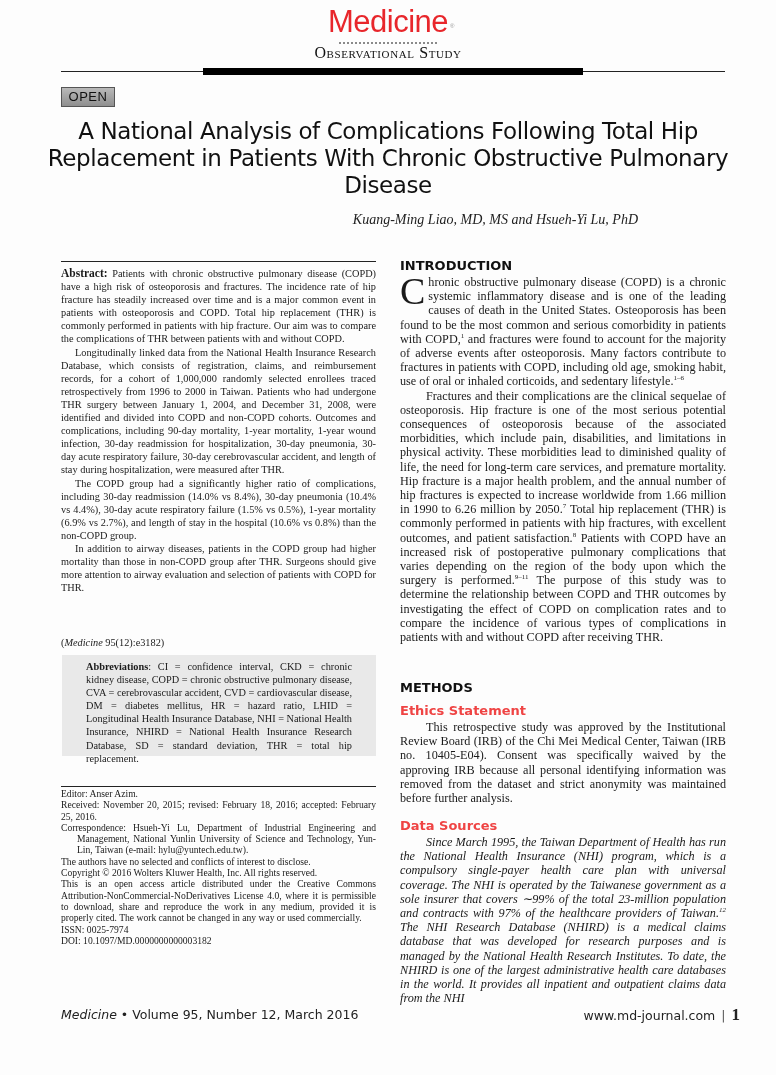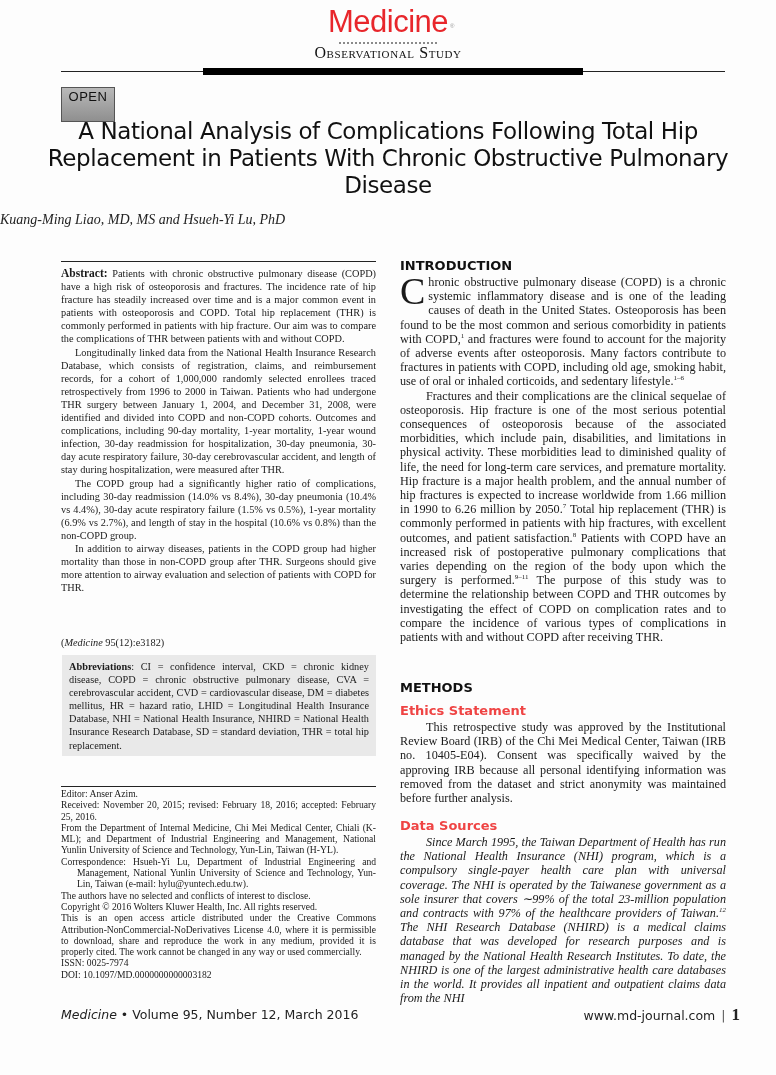--- a/index.html
+++ b/index.html
@@ -8,37 +8,37 @@
 
   .masthead { position: absolute; top: 4px; left: 0; width: 776px; text-align: center; }
   .brand { font-family: "Liberation Sans", sans-serif; font-size: 31px; color: #e8262b; letter-spacing: -0.5px; line-height: 36px; position: relative; display: inline-block; }
   .brand sup { font-size: 6px; color: #999; position: absolute; top: 4px; right: -6px; }
   .dots { width: 98px; margin: 2px auto 0; border-top: 2px dotted #8a8a8a; height: 2px; }
   .section-type { font-family: "Liberation Serif", serif; font-size: 16px; font-variant: small-caps; letter-spacing: 0.6px; margin-top: 0; color: #111; }
 
   .rule-thin { position: absolute; top: 71px; left: 61px; width: 664px; height: 1px; background: #222; }
   .rule-thick { position: absolute; top: 68px; left: 203px; width: 380px; height: 7px; background: #000; }
 
-  .open-badge { position: absolute; top: 87px; left: 61px; width: 54px; height: 35px; border: 1px solid #555; background: linear-gradient(#b9b9b9, #8f8f8f); font-family: "Liberation Sans", sans-serif; font-size: 13px; color: #111; text-align: center; line-height: 18px; letter-spacing: 0.5px; }
+  .open-badge { position: absolute; top: 87px; left: 61px; width: 54px; height: 20px; border: 1px solid #555; background: linear-gradient(#b9b9b9, #8f8f8f); font-family: "Liberation Sans", sans-serif; font-size: 13px; color: #111; text-align: center; line-height: 18px; letter-spacing: 0.5px; }
 
   .title { position: absolute; top: 118px; left: 40px; width: 696px; text-align: center; font-family: "DejaVu Sans", sans-serif; font-size: 23px; line-height: 27px; color: #111; font-weight: normal; letter-spacing: -0.4px; }
-  .authors { position: absolute; top: 212px; left: 0; width: 638px; text-align: left; font-style: italic; font-size: 14px; color: #222; }
+  .authors { position: absolute; top: 212px; left: 0; width: 638px; text-align: right; font-style: italic; font-size: 14px; color: #222; }
 
   .col-left { position: absolute; left: 61px; width: 315px; font-size: 10.3px; line-height: 13.1px; text-align: justify; }
   .col-right { position: absolute; left: 400px; width: 326px; font-size: 12.2px; line-height: 14.2px; text-align: justify; }
 
   .abstract-rule { position: absolute; top: 261px; left: 61px; width: 315px; height: 1px; background: #222; }
   .abstract { top: 267px; }
   .abstract p { text-indent: 14px; margin-bottom: 0; }
   .abstract p.first { text-indent: 0; }
   .abstract .lbl { font-weight: bold; font-size: 11.5px; }
   .citation { position: absolute; top: 637px; left: 61px; font-size: 10.3px; }
   .citation i { font-style: italic; }
 
-  .abbrev-box { position: absolute; top: 655px; left: 62px; width: 314px; height: 101px; background: #e9e9e9; padding: 5px 7px; font-size: 10.3px; line-height: 13.1px; text-align: justify; }
+  .abbrev-box { position: absolute; top: 655px; left: 62px; width: 314px; height: 101px; background: #e9e9e9; padding: 5px 24px; font-size: 10.3px; line-height: 13.1px; text-align: justify; }
   .abbrev-box .lbl { font-weight: bold; }
 
   .foot-rule { position: absolute; top: 786px; left: 61px; width: 315px; height: 1px; background: #222; }
   .footnotes { position: absolute; top: 788px; left: 61px; width: 315px; font-family: "Liberation Serif", serif; font-size: 9.6px; line-height: 11.3px; text-align: justify; }
   .footnotes p.hang { padding-left: 16px; text-indent: -16px; }
 
   .h-center { font-family: "DejaVu Sans", sans-serif; font-weight: bold; font-size: 13px; color: #111; }
   .h-sub { font-family: "DejaVu Sans", sans-serif; font-weight: bold; font-size: 13px; color: #ef4444; }
 
   .intro-head { position: absolute; top: 258px; left: 400px; width: 326px; }
@@ -89,21 +89,20 @@
 <div class="citation"><span>(</span><i>Medicine</i><span> 95(12):e3182)</span></div>
 
 <div class="abbrev-box">
   <span class="lbl">Abbreviations</span><span>: CI = confidence interval, CKD = chronic kidney disease, COPD = chronic obstructive pulmonary disease, CVA = cerebrovascular accident, CVD = cardiovascular disease, DM = diabetes mellitus, HR = hazard ratio, LHID = Longitudinal Health Insurance Database, NHI = National Health Insurance, NHIRD = National Health Insurance Research Database, SD = standard deviation, THR = total hip replacement.</span>
 </div>
 
 <div class="foot-rule"></div>
 <div class="footnotes">
   <p>Editor: Anser Azim.</p>
   <p>Received: November 20, 2015; revised: February 18, 2016; accepted: February 25, 2016.</p>
-  <p>From the Department of Internal Medicine, Chi Mei Medical Center, Chiali (K-ML); and Department of Industrial Engineering and Management, National Yunlin University of Science and Technology, Yun-Lin, Taiwan (H-YL).</p>
   <p class="hang">Correspondence: Hsueh-Yi Lu, Department of Industrial Engineering and Management, National Yunlin University of Science and Technology, Yun-Lin, Taiwan (e-mail: hylu@yuntech.edu.tw).</p>
   <p>The authors have no selected and conflicts of interest to disclose.</p>
   <p>Copyright © 2016 Wolters Kluwer Health, Inc. All rights reserved.</p>
   <p>This is an open access article distributed under the Creative Commons Attribution-NonCommercial-NoDerivatives License 4.0, where it is permissible to download, share and reproduce the work in any medium, provided it is properly cited. The work cannot be changed in any way or used commercially.</p>
   <p>ISSN: 0025-7974</p>
   <p>DOI: 10.1097/MD.0000000000003182</p>
 </div>
 
 <div class="intro-head h-center">INTRODUCTION</div>
 <div class="col-right intro">

